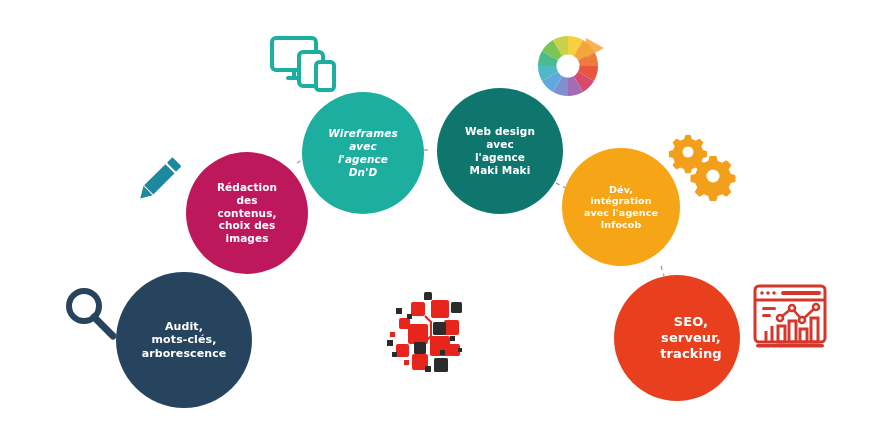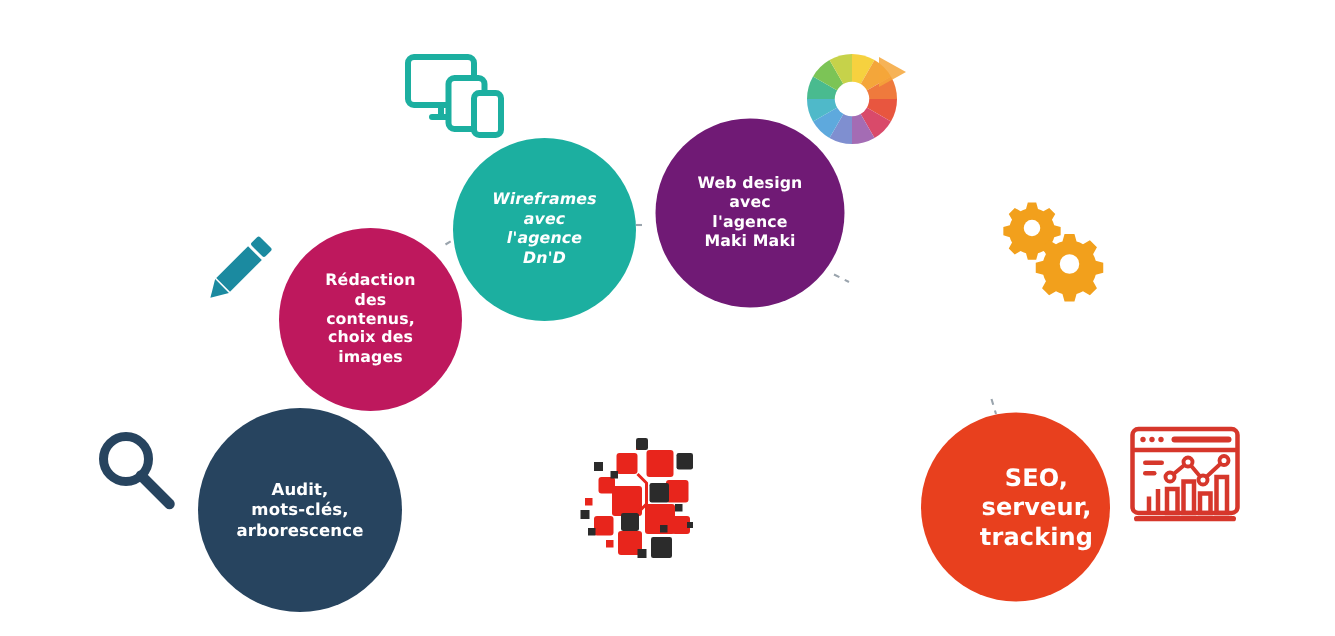--- a/index.html
+++ b/index.html
@@ -186,47 +186,53 @@
         <rect x="62" y="62" width="5" height="5"></rect>
         <rect x="47" y="78" width="6" height="6"></rect>
         <rect x="80" y="60" width="4" height="4"></rect>
       </g>
       <g stroke="#E8251C" stroke-width="2" fill="none">
         <path d="M47 28 L53 34 L53 48 L47 54"></path>
       </g>
     </svg>
   </div>
 
-  <div class="node" style="left:132px;top:272px;width:136px;height:136px;background:#27445F;">
+  <div class="node" style="left:116px;top:272px;width:136px;height:136px;background:#27445F;">
     <span class="label" style="font-size:11px;">Audit,
 mots-clés,
 arborescence</span>
   </div>
 
   <div class="node" style="left:186px;top:152px;width:122px;height:122px;background:#be185d;">
     <span class="label" style="font-size:10.5px;">Rédaction
 des
 contenus,
 choix des
 images</span>
   </div>
 
   <div class="node" style="left:302px;top:92px;width:122px;height:122px;background:#1CAFA0;">
     <span class="label" style="font-size:10.5px;font-style:italic;">Wireframes
 avec
 l'agence
 Dn'D</span>
   </div>
 
-  <div class="node" style="left:437px;top:79px;width:126px;height:126px;background:#701a75;align-items:center;">
+  <div class="node" style="left:437px;top:88px;width:126px;height:126px;background:#0f766e;align-items:center;">
     <span class="label" style="font-size:10.5px;">Web design
 avec
 l'agence
 Maki Maki</span>
   </div>
 
+  <div class="node" style="left:562px;top:148px;width:118px;height:118px;background:#F6A517;">
+    <span class="label" style="font-size:9.5px;">Dév,
+intégration
+avec l'agence
+Infocob</span>
+  </div>
 
   <div class="node" style="left:614px;top:275px;width:126px;height:126px;background:#E8401E;">
-    <span class="label" style="font-size:16px;margin-left:28px;">SEO,  serveur,
+    <span class="label" style="font-size:13px;margin-left:28px;">SEO,  serveur,
 tracking</span>
   </div>
 
 </div>
 
 </body></html>

